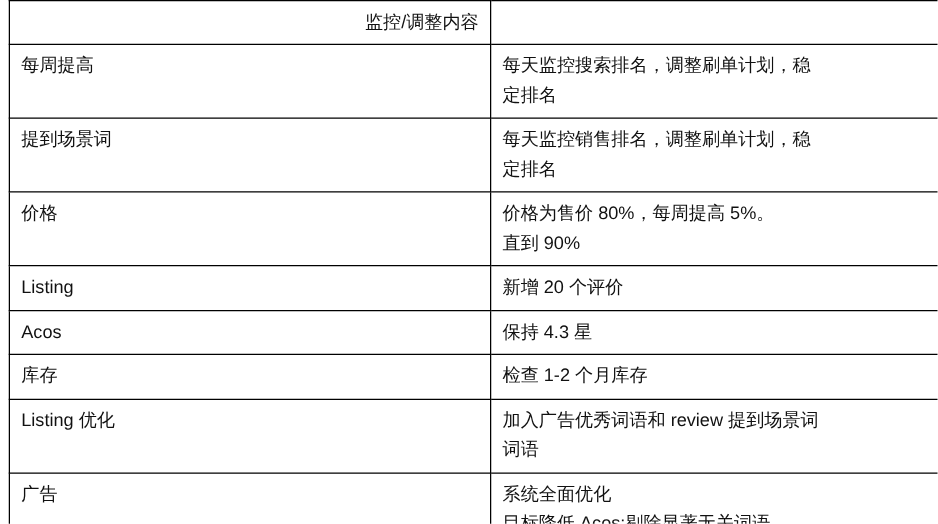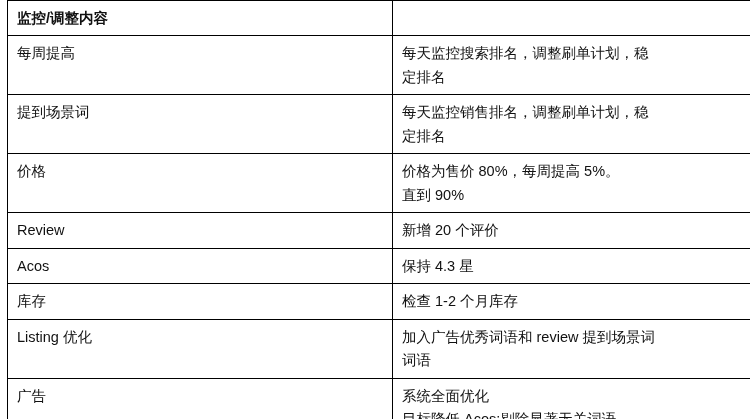--- a/index.html
+++ b/index.html
@@ -30,22 +30,22 @@
     border: 1px solid #000000;
     vertical-align: top;
     padding: 6px 9px 6px 9px;
     font-size: 14.5px;
     line-height: 1.55;
     color: #111111;
   }
   td.col-a { width: 366px; }
   td.col-b { width: 368px; }
   .hdr-cell {
-    text-align: left;
-    font-weight: bold;
+    text-align: right;
+    font-weight: normal;
     font-size: 14.5px;
     padding-top: 5px;
     padding-bottom: 5px;
   }
   .cell-line { display: block; }
   .cell-line + .cell-line { margin-top: 1px; }
 </style>
 </head>
 <body>
 
@@ -75,21 +75,21 @@
 
       <tr>
         <td class="col-a">价格</td>
         <td class="col-b">
           <span class="cell-line">价格为售价 80%，每周提高 5%。</span>
           <span class="cell-line">直到 90%</span>
         </td>
       </tr>
 
       <tr>
-        <td class="col-a">Review</td>
+        <td class="col-a">Listing</td>
         <td class="col-b">
           <span class="cell-line">新增 20 个评价</span>
         </td>
       </tr>
 
       <tr>
         <td class="col-a">Acos</td>
         <td class="col-b">
           <span class="cell-line">保持 4.3 星</span>
         </td>

